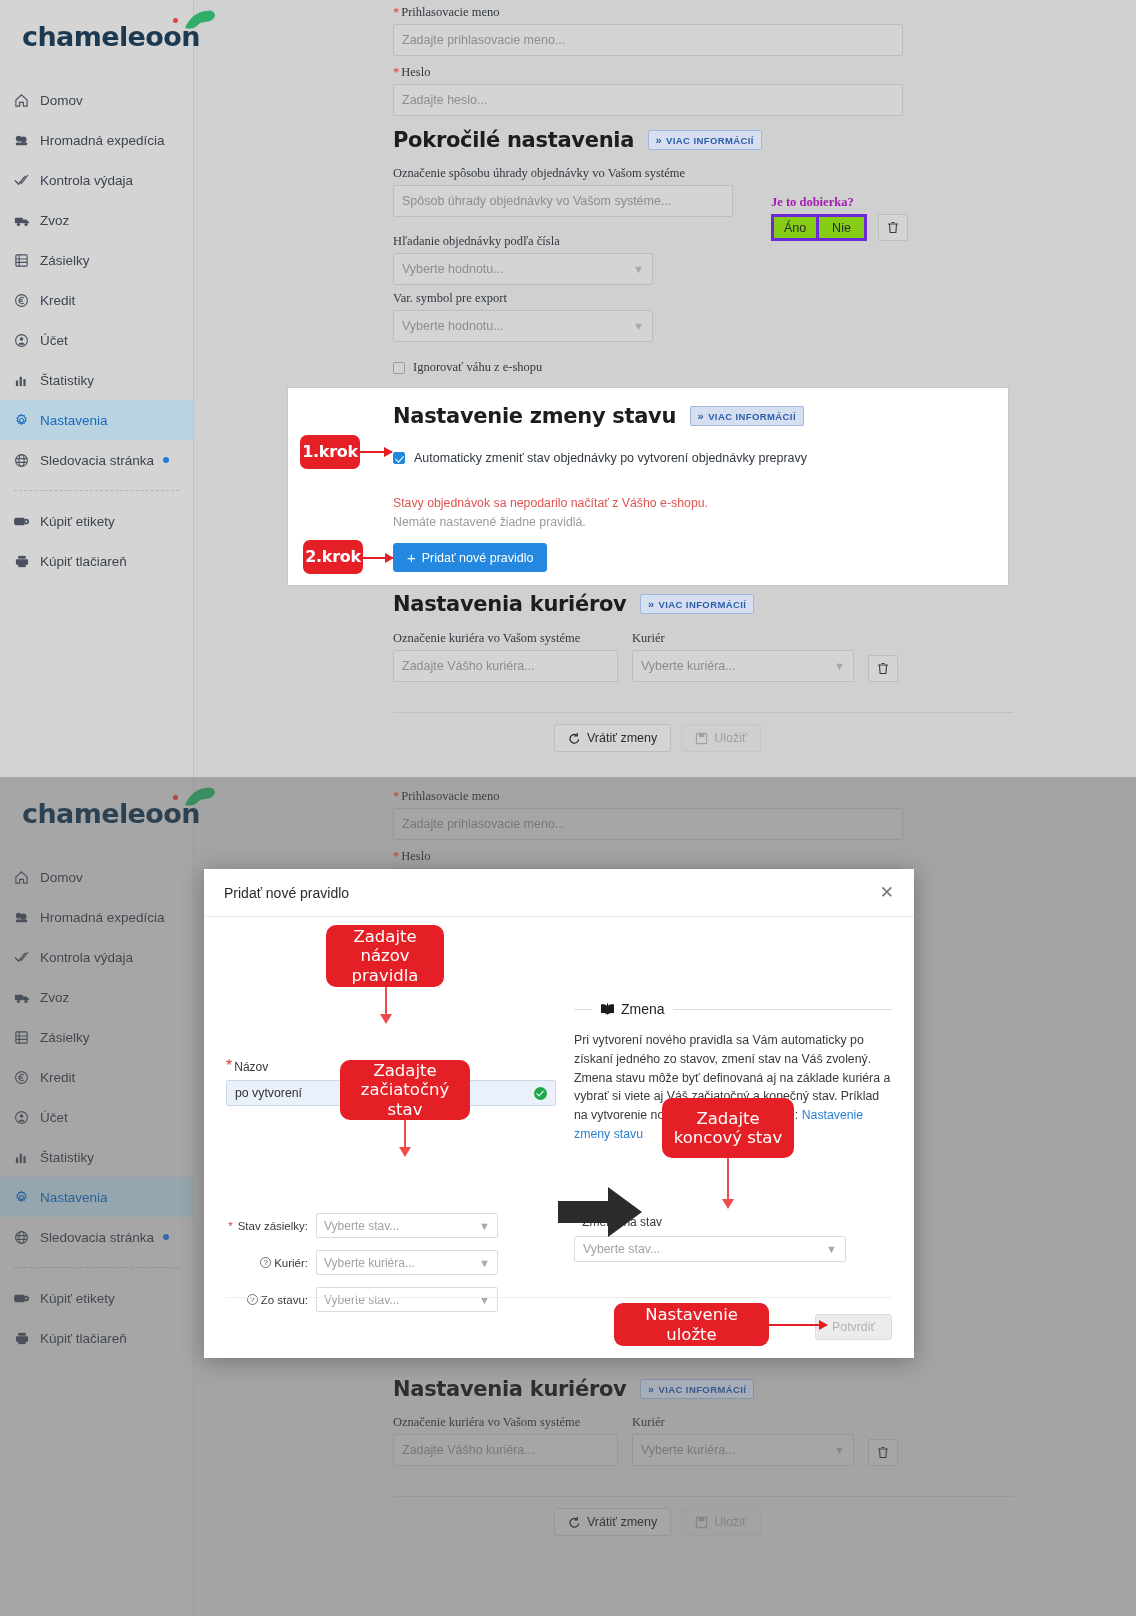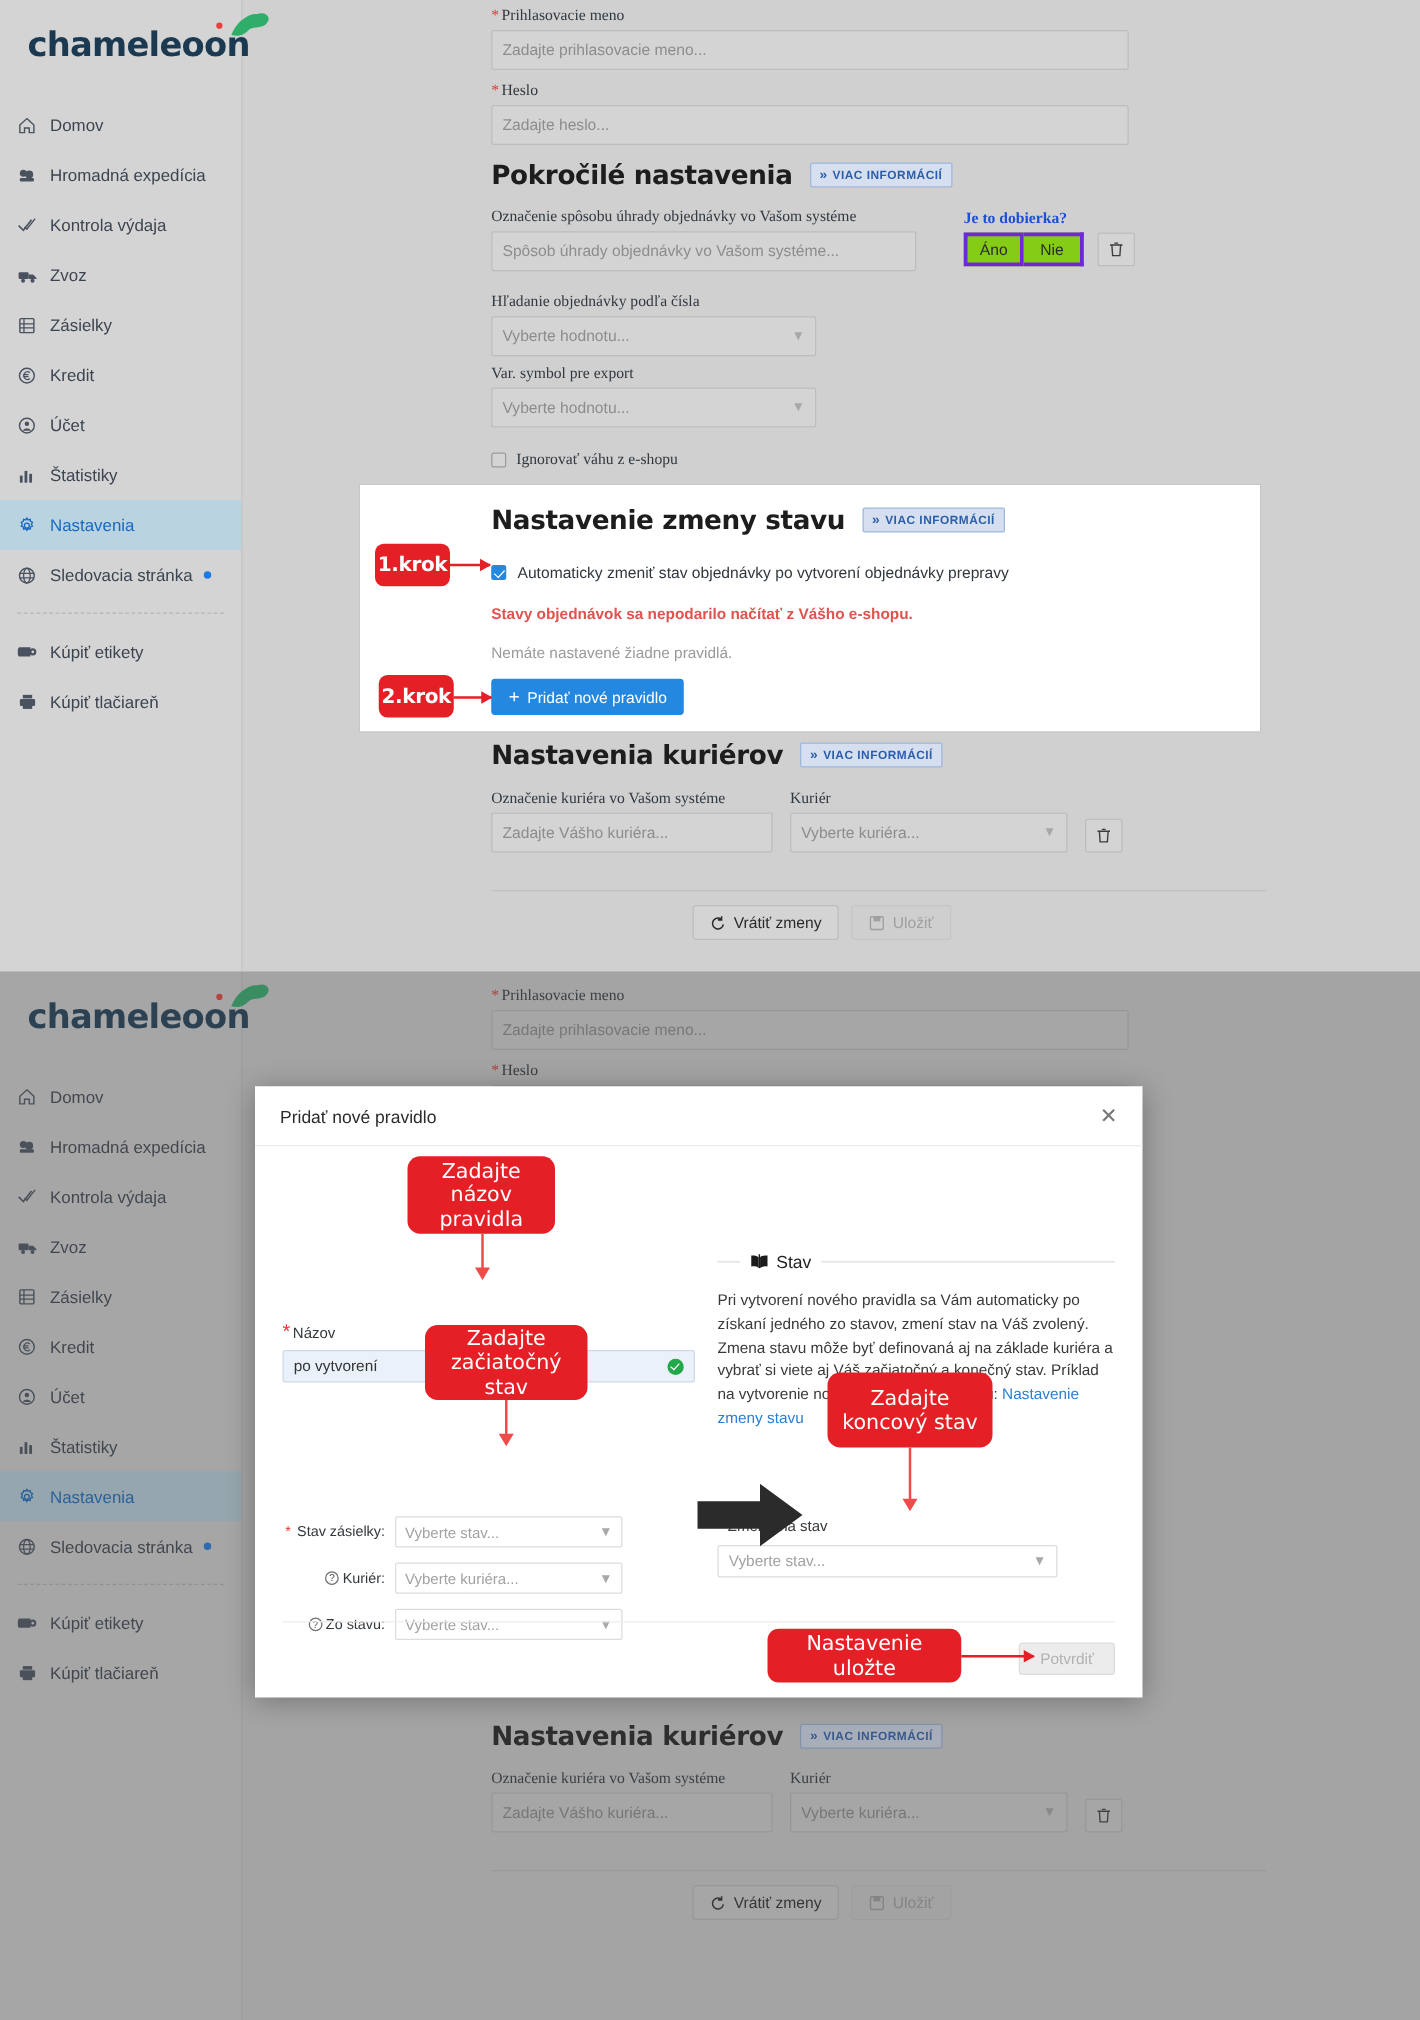--- a/index.html
+++ b/index.html
@@ -329,21 +329,21 @@
         <span class="dq">»</span>
         <span>VIAC INFORMÁCIÍ</span>
       </span>
     </div>
 
     <div style="position:absolute;left:199px;top:166px;width:340px;">
       <div class="lbl">Označenie spôsobu úhrady objednávky vo Vašom systéme</div>
       <div class="inp">Spôsob úhrady objednávky vo Vašom systéme...</div>
     </div>
     <div style="position:absolute;left:577px;top:167px;">
-      <div class="lbl" style="font-weight:700;color:#1d4ed8;">Je to dobierka?</div>
+      <div class="lbl" style="font-weight:700;color:#a21caf;margin-top:28px;">Je to dobierka?</div>
       <div style="display:flex;align-items:center;gap:11px;">
         <div class="toggle-grp">
           <div class="tg">Áno</div>
           <div class="tg">Nie</div>
         </div>
         <div class="trash">
           <svg width="12" height="13" viewBox="0 0 12 13">
               <path d="M1 3 h10 M4.5 1.5 h3 M2.5 3 l.6 8.5 h5.8 L9.5 3" fill="none" stroke="#3b3b3b" stroke-width="1.1"></path>
             </svg>
         </div>
@@ -376,21 +376,21 @@
       <span class="more-info">
         <span class="dq">»</span>
         <span>VIAC INFORMÁCIÍ</span>
       </span>
     </div>
 
     <div style="position:absolute;left:105px;top:63px;display:flex;align-items:center;gap:9px;">
       <span class="chk on"></span>
       <span style="font-size:12.5px;color:#31383f;">Automaticky zmeniť stav objednávky po vytvorení objednávky prepravy</span>
     </div>
-    <div style="position:absolute;left:105px;top:96px;font-size:12.3px;color:#e0534f;font-weight:bold;">Stavy objednávok sa nepodarilo načítať z Vášho e-shopu.</div>
+    <div style="position:absolute;left:105px;top:108px;font-size:12.3px;color:#e0534f;">Stavy objednávok sa nepodarilo načítať z Vášho e-shopu.</div>
     <div style="position:absolute;left:105px;top:127px;font-size:12.3px;color:#9a9a9a;">Nemáte nastavené žiadne pravidlá.</div>
     <div style="position:absolute;left:105px;top:155px;">
       <div class="btn btn-primary" style="height:29px;">
         <span style="font-size:15px;line-height:1;">+</span>
         <span>Pridať nové pravidlo</span>
       </div>
     </div>
   </div>
 
   <div class="step-badge" style="left:300px;top:435px;width:60px;height:34px;font-size:16px;">1.krok</div>
@@ -687,21 +687,21 @@
 
     <div class="m-right">
       <div class="info-head">
         <span class="line"></span>
         <span class="ttl">
           <svg width="15" height="13" viewBox="0 0 16 14">
             <path d="M7.4 3 C5.6 1.4 3 1.2 1 1.6 V11 C3 10.6 5.6 10.8 7.4 12.2 Z" fill="#1b1b1b"></path>
             <path d="M8.6 3 C10.4 1.4 13 1.2 15 1.6 V11 C13 10.6 10.4 10.8 8.6 12.2 Z" fill="#1b1b1b"></path>
             <rect x="7.4" y="0.4" width="1.2" height="12" fill="#1b1b1b"></rect>
           </svg>
-          <span>Stav</span>
+          <span>Zmena</span>
         </span>
         <span class="line2"></span>
       </div>
       <p class="info-p">
         <span>Pri vytvorení nového pravidla sa Vám automaticky po získaní jedného zo stavov, zmení stav na Váš zvolený. Zmena stavu môže byť definovaná aj na základe kuriéra a vybrať si viete aj Váš začiatočný a konečný stav. Príklad na vytvorenie nového pravidla nájdete tu: </span><a href="#">Nastavenie zmeny stavu</a>
       </p>
 
       <div style="position:absolute;left:-18px;top:244px;">
         <svg width="90" height="58" viewBox="0 0 90 58">
           <path d="M2 18 H52 V4 L86 29 L52 54 V40 H2 Z" fill="#2b2b2b"></path>

